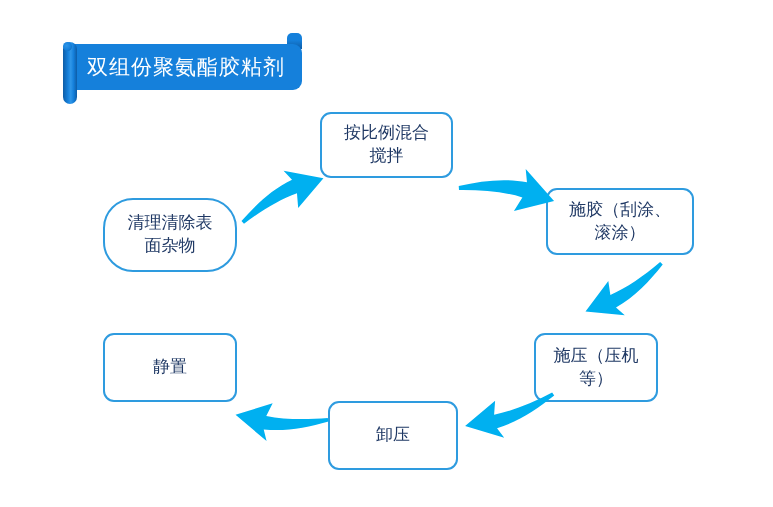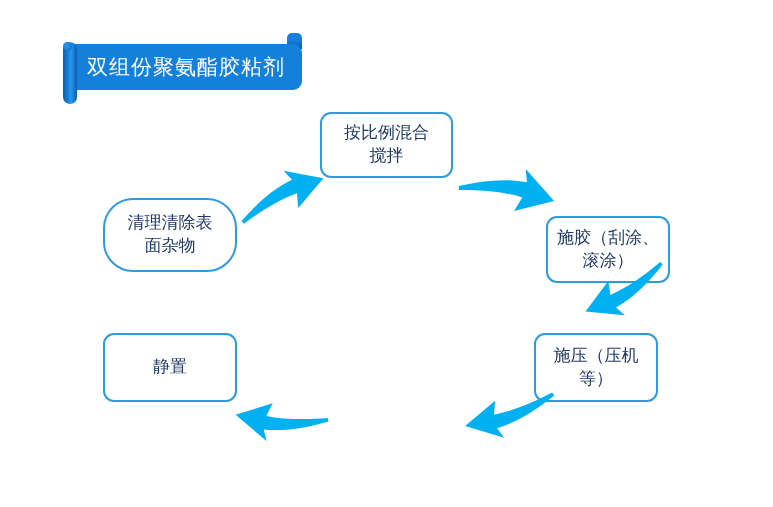--- a/index.html
+++ b/index.html
@@ -37,21 +37,21 @@
 
   
   .node{
     position:absolute;background:#ffffff;
     border:2px solid var(--box-border);border-radius:11px;
     display:flex;align-items:center;justify-content:center;
     color:var(--box-text);font-size:17px;line-height:1.35;
     text-align:center;white-space:pre-line;box-sizing:border-box;
   }
   .node-mix    {left:320px;top:112px;width:133px;height:66px;}
-  .node-glue   {left:546px;top:216px;width:124px;height:67px;}
+  .node-glue   {left:546px;top:188px;width:148px;height:67px;}
   .node-press  {left:534px;top:333px;width:124px;height:69px;}
   .node-release{left:328px;top:401px;width:130px;height:69px;}
   .node-rest   {left:103px;top:333px;width:134px;height:69px;text-align:right;}
   .node-clean  {left:103px;top:198px;width:134px;height:74px;border-radius:30px;}
 
   
   .arrow{position:absolute;}
   .arrow svg{display:block;width:100%;height:100%;}
   .arrow-clean-mix   {left:234px;top:170px;width:94px;height:44px;transform:rotate(-17deg);}
   .arrow-mix-glue    {left:461px;top:162px;width:98px;height:48px;transform:rotate(20deg);}
@@ -72,20 +72,21 @@
     <div class="banner-left-roll"></div>
     <div class="banner-knob"></div>
   </div>
 
   <div class="node node-mix">按比例混合
 搅拌</div>
   <div class="node node-glue">施胶（刮涂、
 滚涂）</div>
   <div class="node node-press">施压（压机
 等）</div>
+  <div class="node node-release">卸压</div>
   <div class="node node-rest">静置</div>
   <div class="node node-clean">清理清除表
 面杂物</div>
 
   <div class="arrow arrow-clean-mix">
     <svg viewBox="0 0 120 52" preserveAspectRatio="none">
       <path class="arrow-path" d="M1,45 C26,31 50,20 78,16 L71,3 L117,25 L75,50 L79,33 C56,34 30,40 3,49 Z" fill="#00B0F0"></path>
     </svg>
   </div>
   <div class="arrow arrow-mix-glue">

